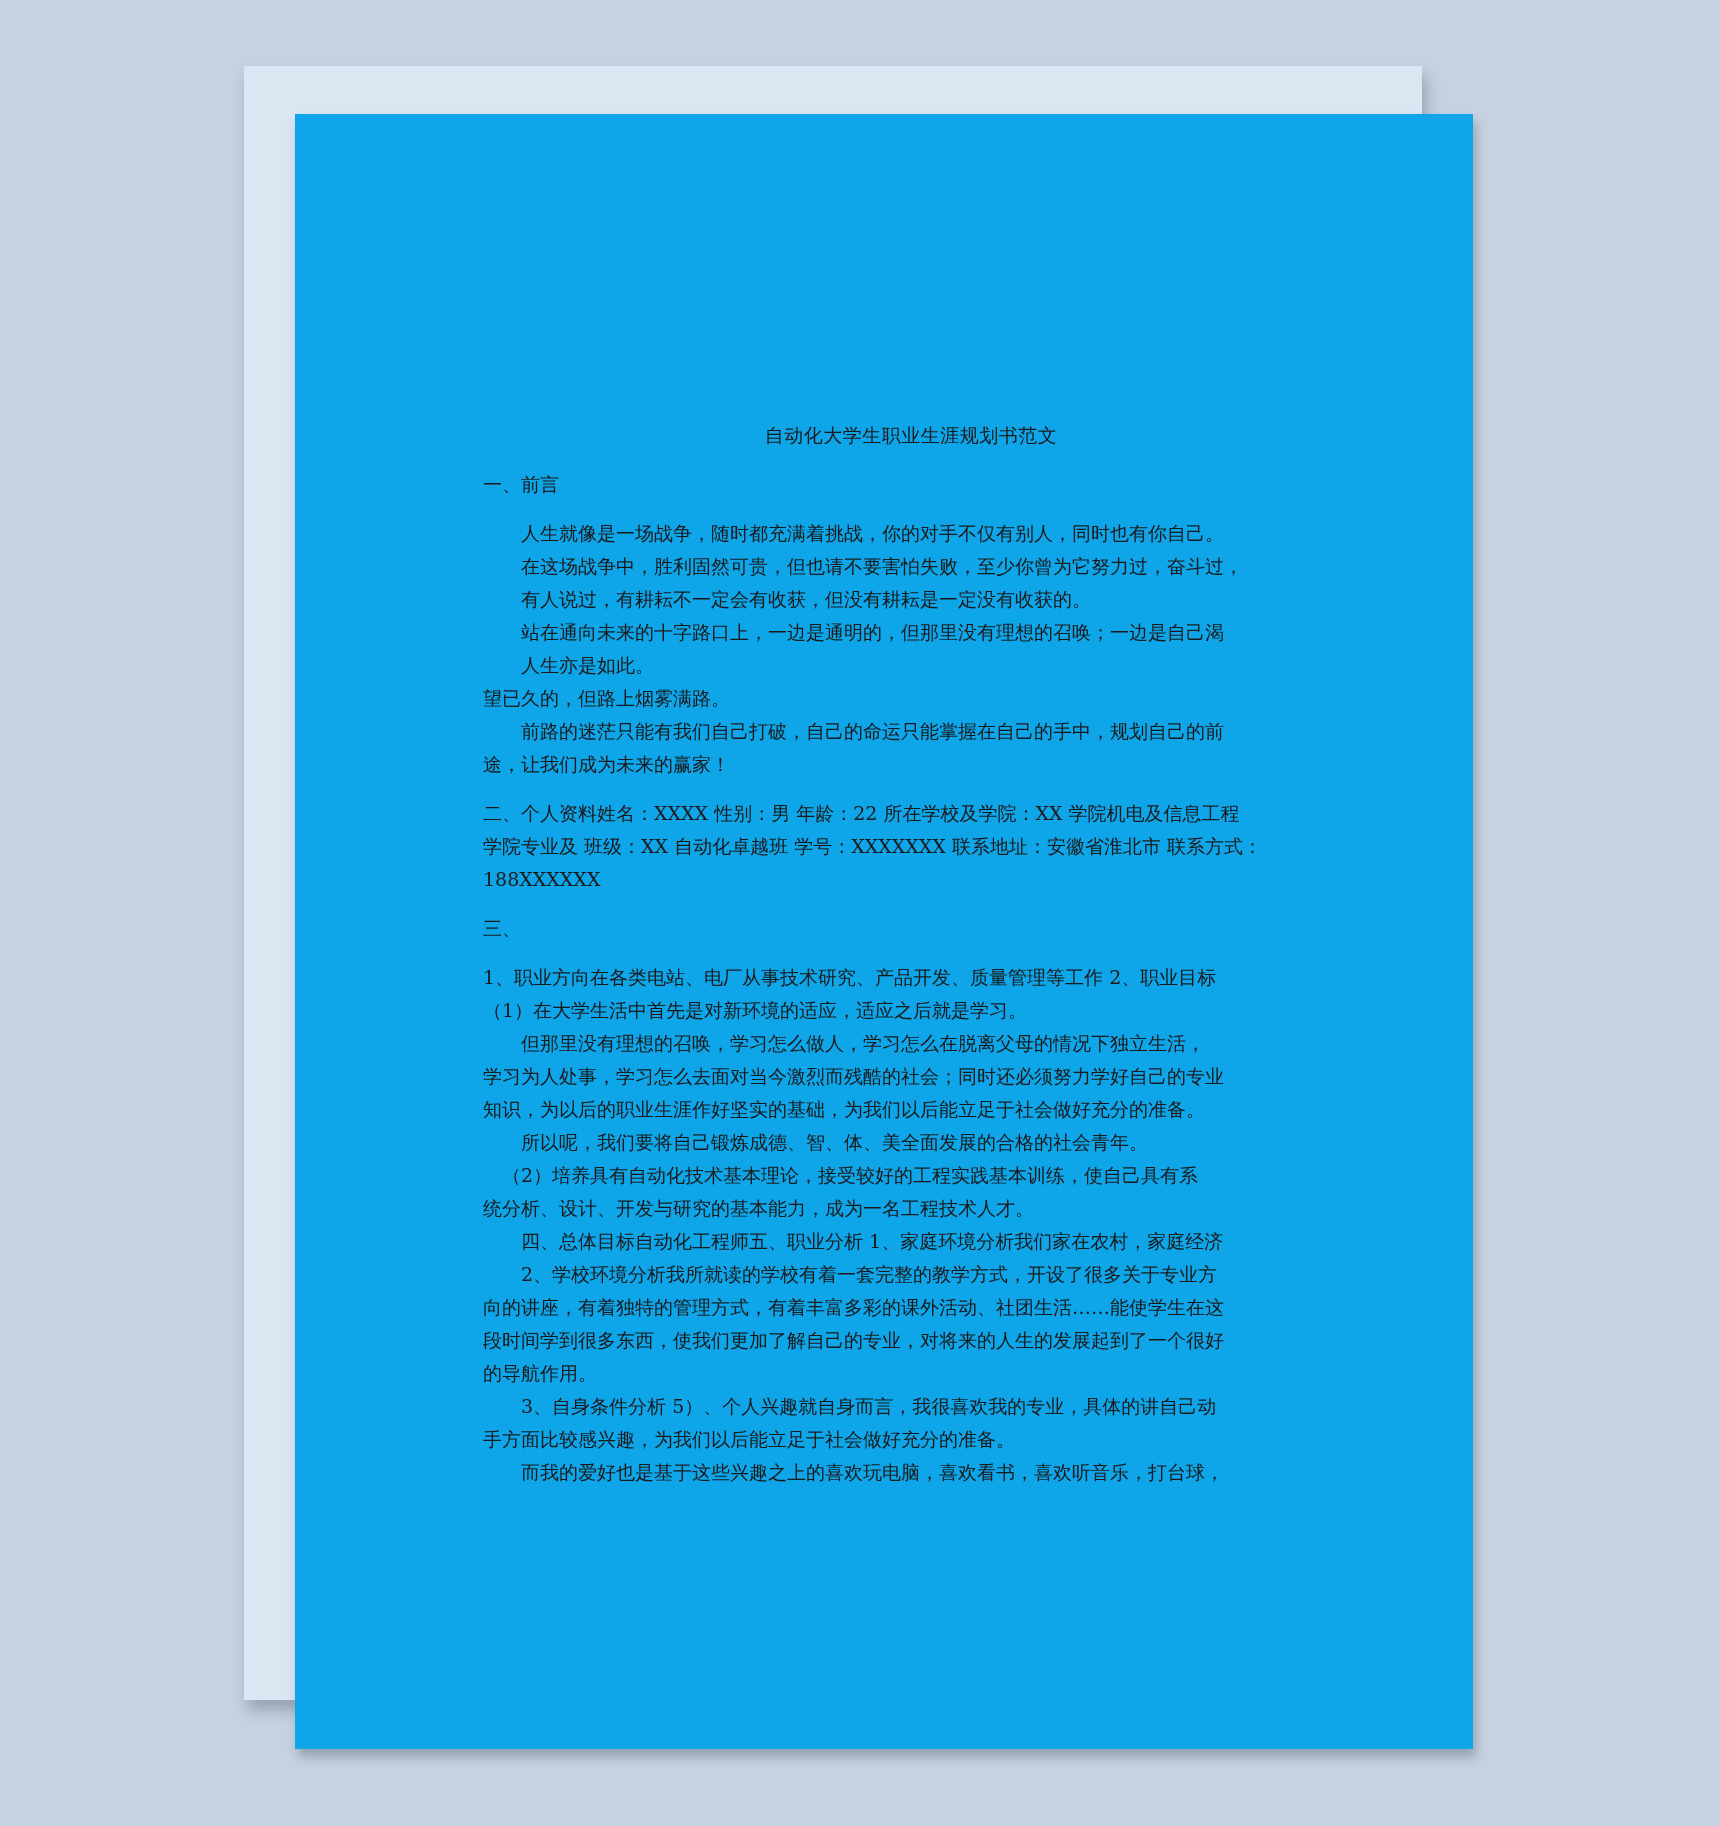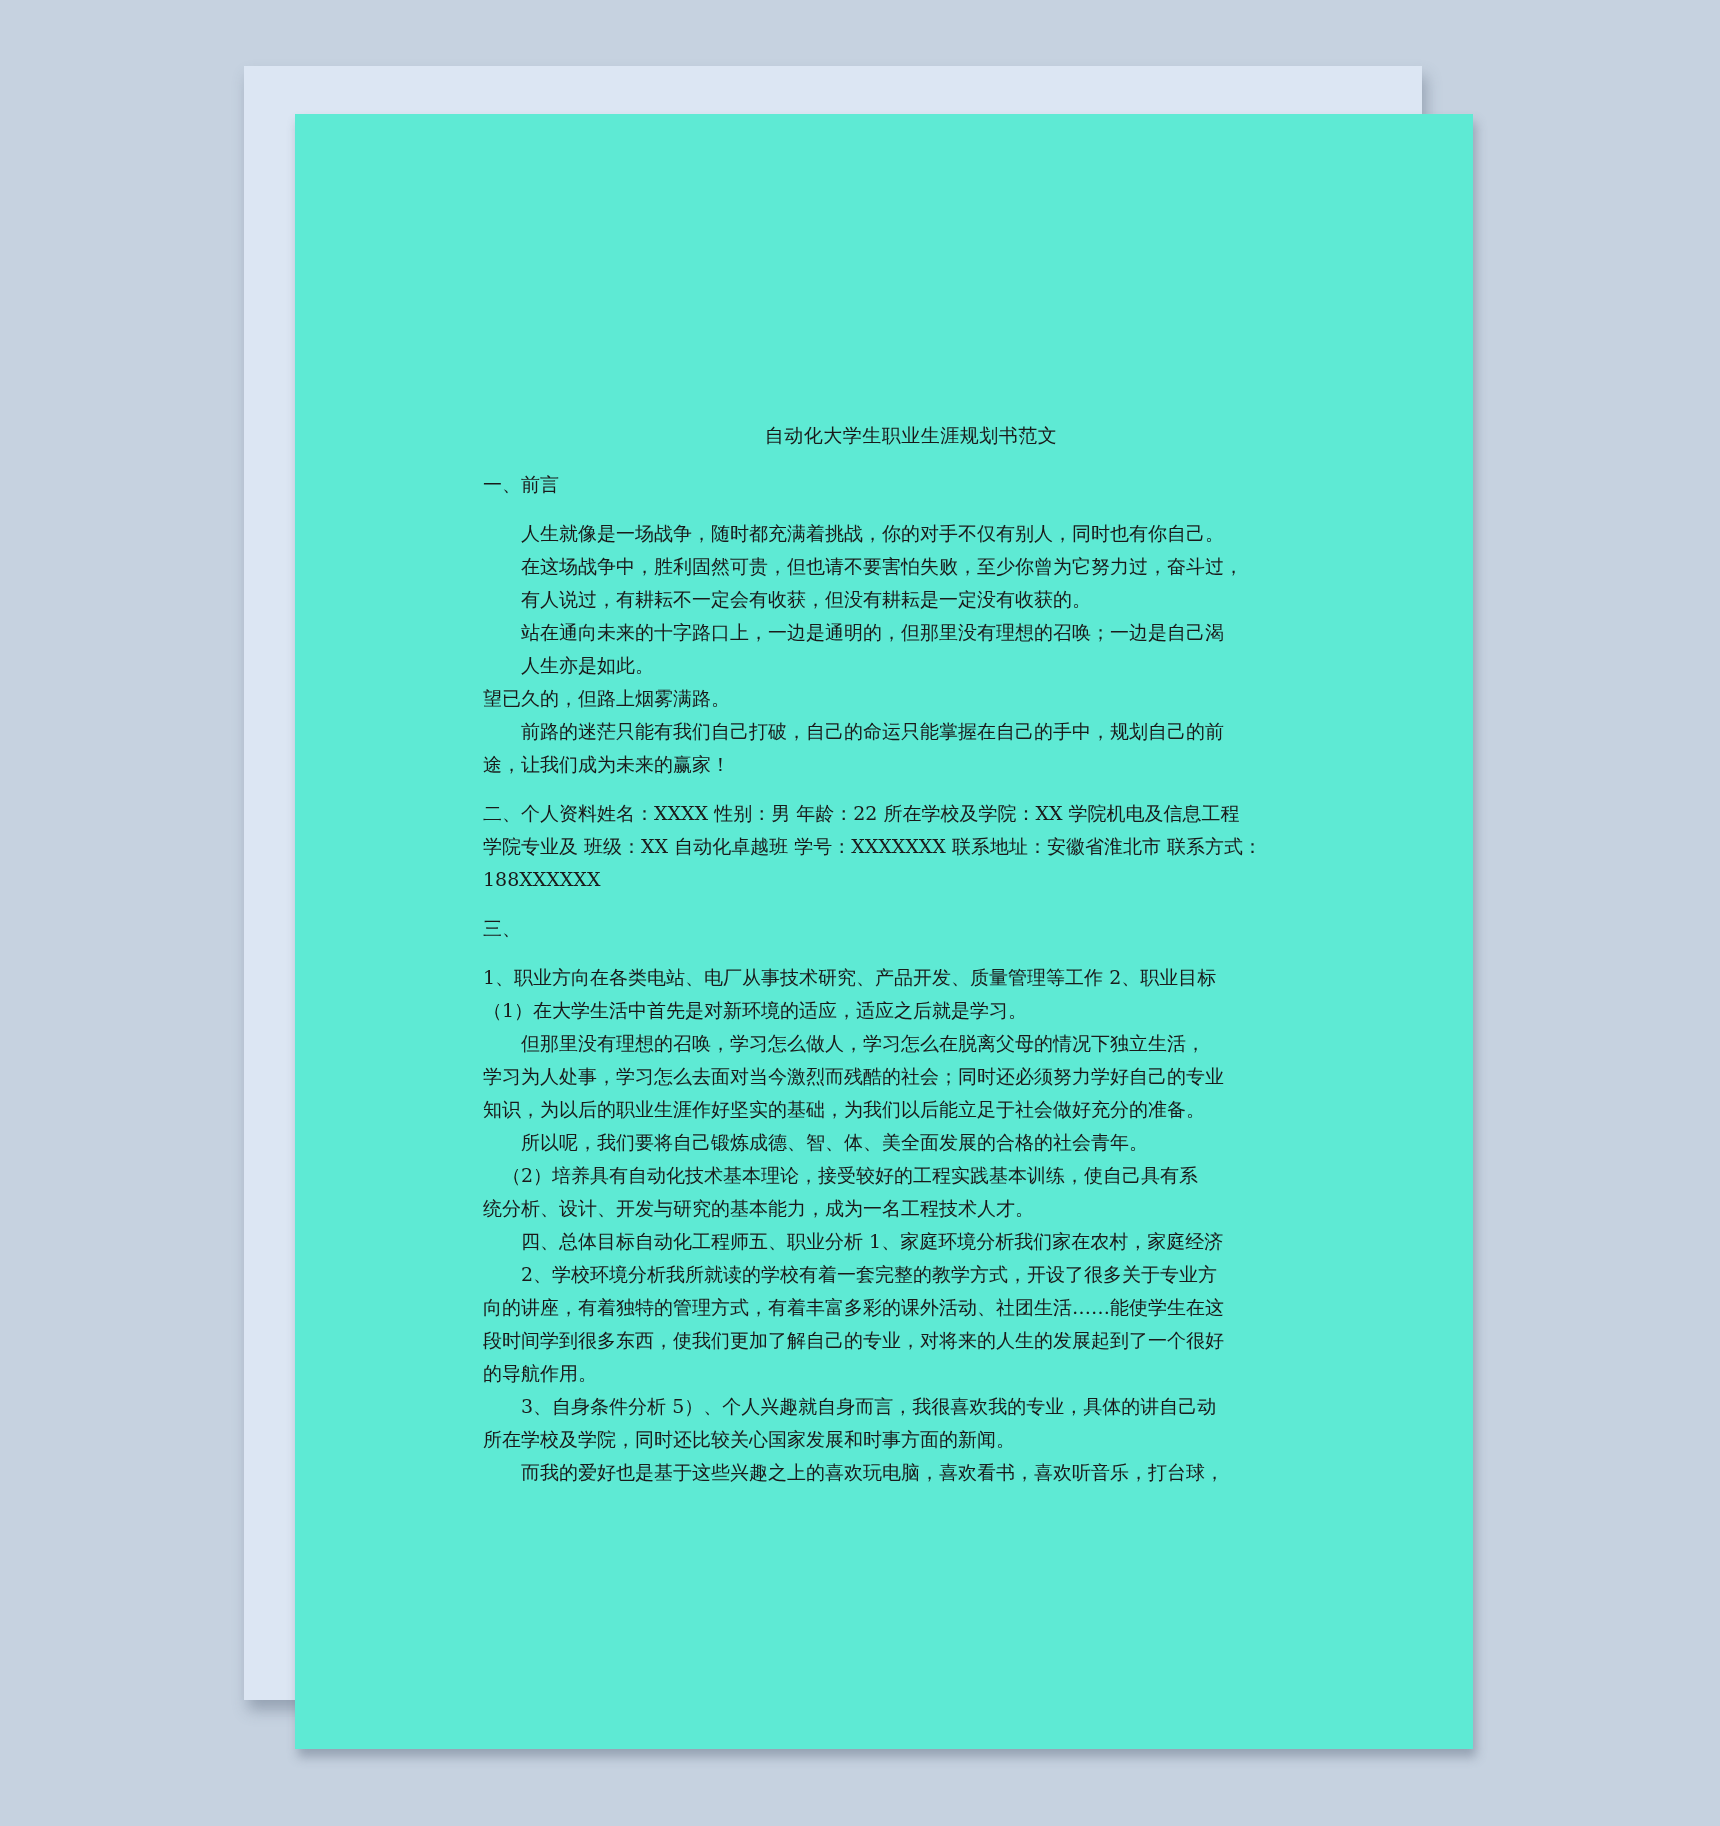--- a/index.html
+++ b/index.html
@@ -11,21 +11,21 @@
   }
   .back-page {
     position: absolute; left: 244px; top: 66px;
     width: 1178px; height: 1634px;
     background: #dce6f3;
     box-shadow: 4px 10px 14px rgba(90,105,125,0.45);
   }
   .front-page {
     position: absolute; left: 295px; top: 114px;
     width: 1178px; height: 1635px;
-    background: #5eead4;
+    background: #0ea5e9;
     box-shadow: 3px 8px 10px rgba(90,105,125,0.45);
   }
   .content {
     position: absolute; left: 188px; top: 306px; width: 856px;
     color: #1a1a1a; font-size: 19px;
   }
   .title { text-align: center; line-height: 30px; height: 30px; margin-bottom: 18px; letter-spacing: 0.5px; }
   .heading { line-height: 33px; margin-bottom: 16px; }
   .para { line-height: 33px; white-space: pre; }
   .gap { height: 16px; }
@@ -69,17 +69,17 @@
       <div class="para">知识，为以后的职业生涯作好坚实的基础，为我们以后能立足于社会做好充分的准备。</div>
       <div class="para">　　所以呢，我们要将自己锻炼成德、智、体、美全面发展的合格的社会青年。</div>
       <div class="para">　（2）培养具有自动化技术基本理论，接受较好的工程实践基本训练，使自己具有系</div>
       <div class="para">统分析、设计、开发与研究的基本能力，成为一名工程技术人才。</div>
       <div class="para">　　四、总体目标自动化工程师五、职业分析 1、家庭环境分析我们家在农村，家庭经济</div>
       <div class="para">　　2、学校环境分析我所就读的学校有着一套完整的教学方式，开设了很多关于专业方</div>
       <div class="para">向的讲座，有着独特的管理方式，有着丰富多彩的课外活动、社团生活……能使学生在这</div>
       <div class="para">段时间学到很多东西，使我们更加了解自己的专业，对将来的人生的发展起到了一个很好</div>
       <div class="para">的导航作用。</div>
       <div class="para">　　3、自身条件分析 5）、个人兴趣就自身而言，我很喜欢我的专业，具体的讲自己动</div>
-      <div class="para">所在学校及学院，同时还比较关心国家发展和时事方面的新闻。</div>
+      <div class="para">手方面比较感兴趣，为我们以后能立足于社会做好充分的准备。</div>
       <div class="para">　　而我的爱好也是基于这些兴趣之上的喜欢玩电脑，喜欢看书，喜欢听音乐，打台球，</div>
     </div>
   </div>
 </div>
 
 </body></html>

